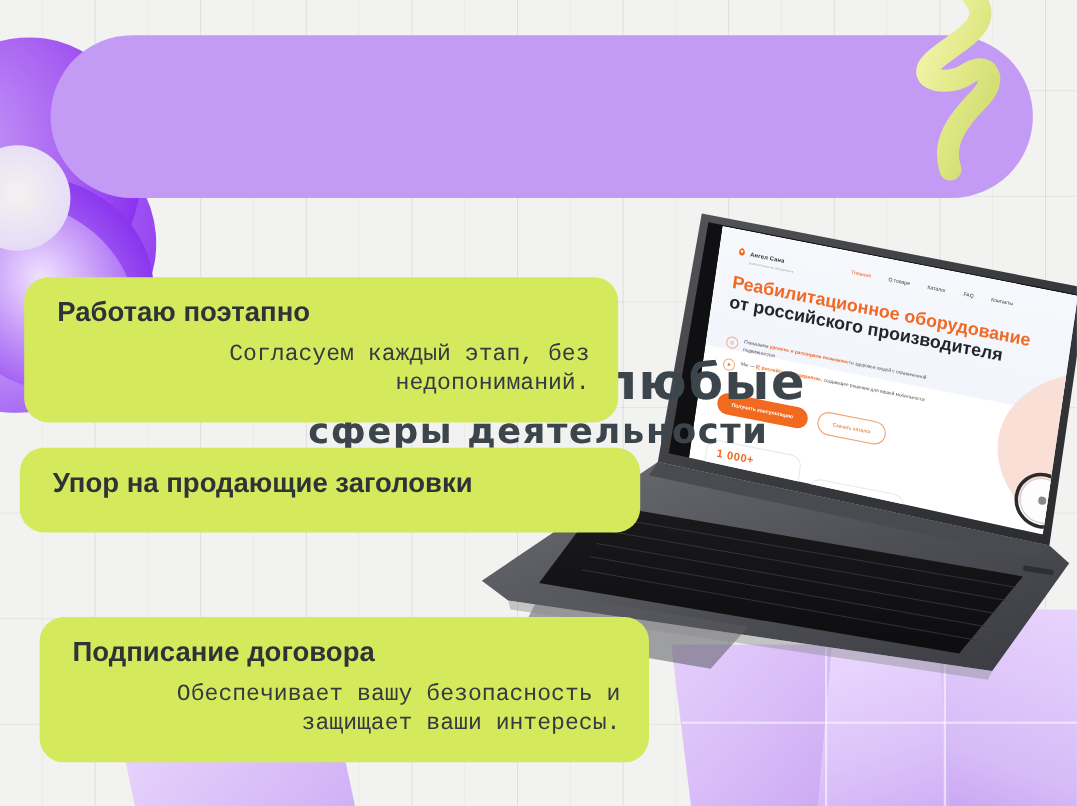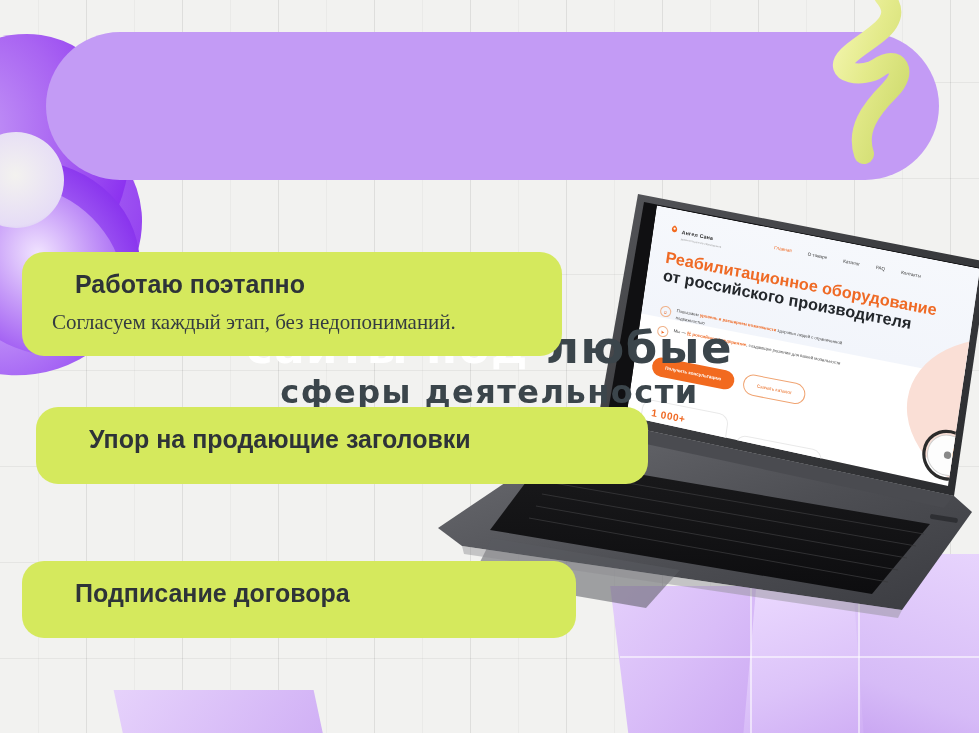--- a/index.html
+++ b/index.html
@@ -107,32 +107,32 @@
     padding: 18px 26px 20px 30px;
   }
   .card-title {
     font-family: "Liberation Sans", sans-serif;
     font-weight: 700;
     color: #2e3338;
     font-size: 25px;
     line-height: 1.18;
     margin-bottom: 9px;
     white-space: nowrap;
-    margin-left: 23px;
   }
   .card-body {
-    font-family: Liberation Serif, serif;
+    font-family: Liberation Mono, monospace;
     font-weight: 400;
     color: #343b41;
     font-size: 21px;
     line-height: 1.33;
+    text-align: right;
   }
   #card-1 { left: 22px; top: 252px; width: 540px; }
-  #card-2 { left: 36px; top: 407px; width: 612px; }
-  #card-3 { left: 22px; top: 561px; width: 554px; }
+  #card-2 { left: 18px; top: 407px; width: 564px; }
+  #card-3 { left: 36px; top: 561px; width: 554px; }
 
   
   .laptop { position: absolute; left: 432px; top: 190px; width: 560px; height: 440px; z-index: 5; }
 
   
   .site {
     position: absolute;
     width: 470px; height: 300px;
     left: 0; top: 0;
     background: #ffffff;
@@ -394,15 +394,16 @@
     <div class="card-title">Работаю поэтапно</div>
     <div class="card-body">Согласуем каждый этап, без недопониманий.</div>
   </div>
 
   <div class="card" id="card-2">
     <div class="card-title">Упор на продающие заголовки</div>
   </div>
 
   <div class="card" id="card-3">
     <div class="card-title">Подписание договора</div>
+    <div class="card-body">Обеспечивает вашу безопасность и защищает ваши интересы.</div>
   </div>
 
 </div>
 
 </body></html>

